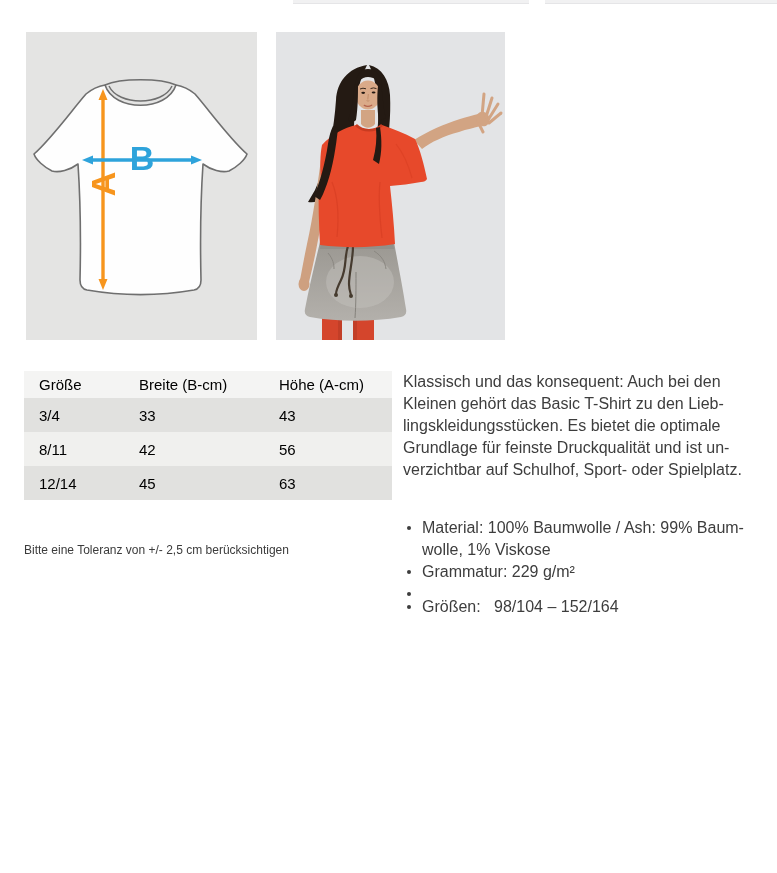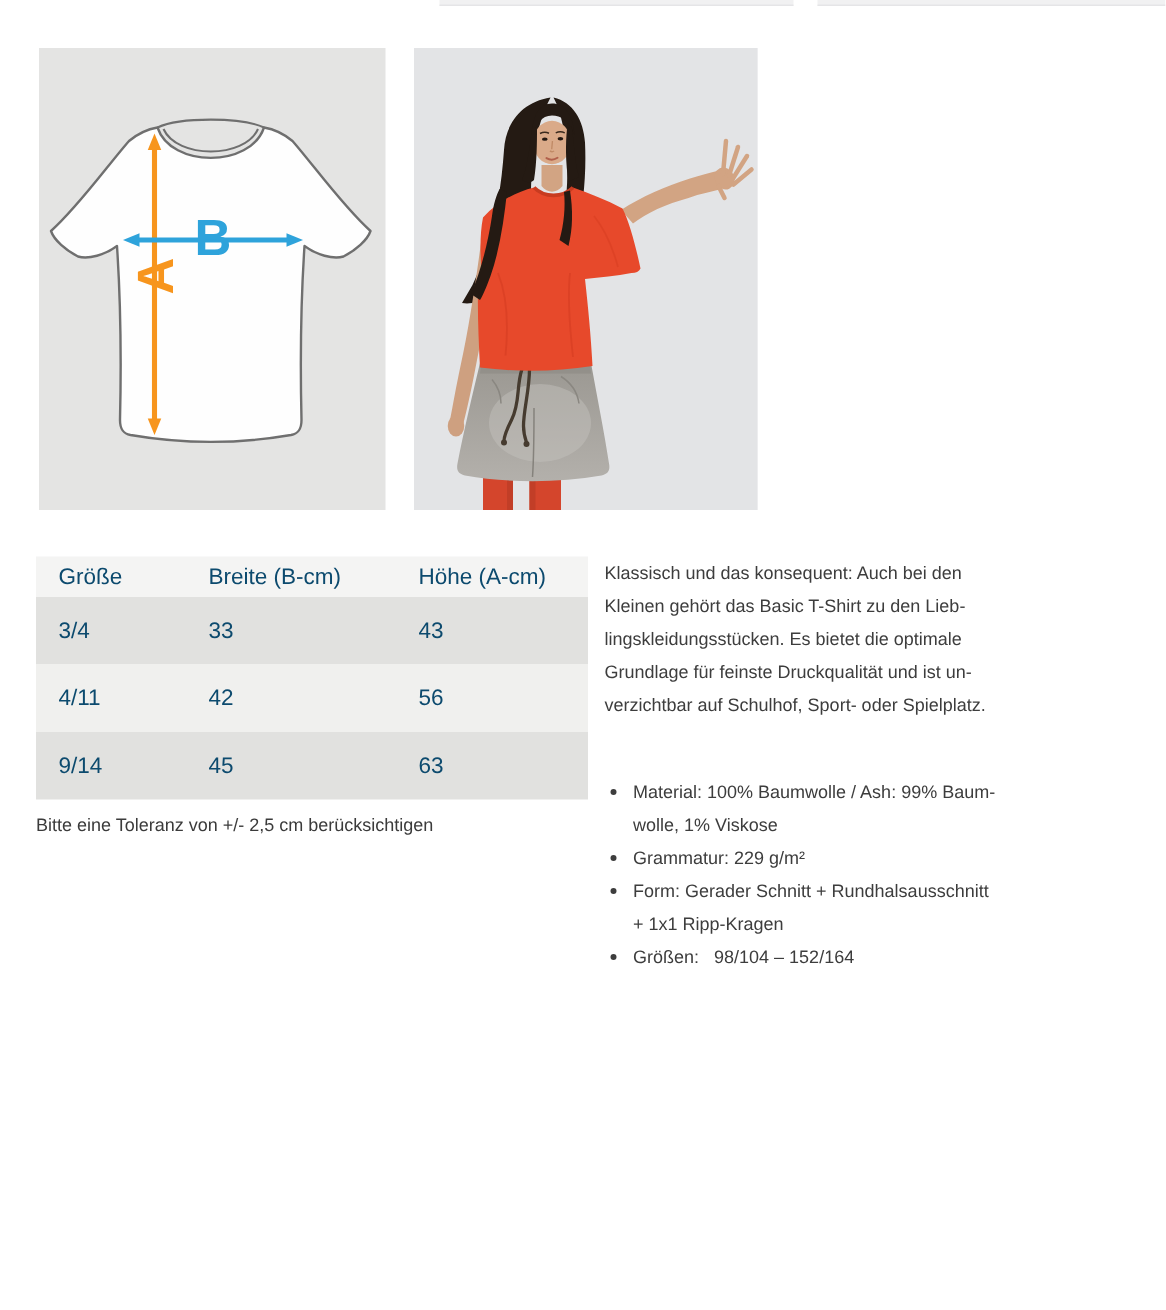--- a/index.html
+++ b/index.html
@@ -9,30 +9,30 @@
   }
   .top-bar{position:absolute;top:0;height:3px;background:#F1F1F2;border-bottom:1px solid #E5E5E7;}
   .top-bar-1{left:293px;width:236px;}
   .top-bar-2{left:545px;width:232px;}
 
   .panel{position:absolute;top:32px;height:308px;}
   .diagram-panel{left:26px;width:231px;background:#E4E4E3;}
   .photo-panel{left:276px;width:229px;background:#E3E4E6;}
   .panel svg{display:block;width:100%;height:100%;}
 
-  .size-table{position:absolute;left:24px;top:371px;width:368px;font-size:15px;color:#0c4a6e;}
+  .size-table{position:absolute;left:24px;top:371px;width:368px;font-size:15px;color:#000000;}
   .thead,.trow{display:grid;grid-template-columns:100px 140px 1fr;align-items:center;padding-left:15px;}
   .thead{height:27px;background:#F4F4F3;}
-  .trow{height:45px;}
+  .trow{height:34px;}
   .tbody .trow:nth-of-type(odd){background:#E1E1DF;}
   .tbody .trow:nth-of-type(even){background:#F0F0EE;}
 
   .tolerance{position:absolute;left:24px;top:543px;font-size:12px;color:#3B3B3B;}
 
-  .desc{position:absolute;left:403px;top:371px;width:374px;color:#3D3D3D;font-size:12px;line-height:22px;}
+  .desc{position:absolute;left:403px;top:371px;width:374px;color:#3D3D3D;font-size:16px;line-height:22px;}
   .desc p{margin:0;white-space:pre-line;}
   .desc ul{list-style:none;margin:36px 4px 0 0;padding:0;}
   .desc li{display:flex;padding-left:4px;}
   .dot{flex:0 0 auto;width:4px;height:4px;border-radius:50%;background:#3D3D3D;margin:9px 11px 0 0;}
   .bullet-text{white-space:pre-line;}
 </style>
 </head>
 <body>
 
 <div class="top-bar top-bar-1"></div>
@@ -189,27 +189,27 @@
 
       <div class="trow">
         <span>3/4</span>
         <span>33</span>
         <span>43</span>
       </div>
 
 
 
       <div class="trow">
-        <span>4/11</span>
+        <span>8/11</span>
         <span>42</span>
         <span>56</span>
       </div>
 
       <div class="trow">
-        <span>9/14</span>
+        <span>12/14</span>
         <span>45</span>
         <span>63</span>
       </div>
     </div>
 </div>
 
 <div class="tolerance">Bitte eine Toleranz von +/- 2,5 cm berücksichtigen</div>
 
 <div class="desc">
   <p>Klassisch und das konsequent: Auch bei den
@@ -226,22 +226,20 @@
       </li>
 
       <li>
         <span class="dot"></span>
         <span class="bullet-text">Grammatur: 229 g/m²</span>
       </li>
 
 
       <li>
         <span class="dot"></span>
-        <span class="bullet-text">Form: Gerader Schnitt + Rundhalsausschnitt
-+ 1x1 Ripp-Kragen</span>
       </li>
 
 
       <li>
         <span class="dot"></span>
         <span class="bullet-text">Größen:&nbsp;&nbsp;&nbsp;98/104 – 152/164</span>
       </li>
     </ul>
 </div>
 

